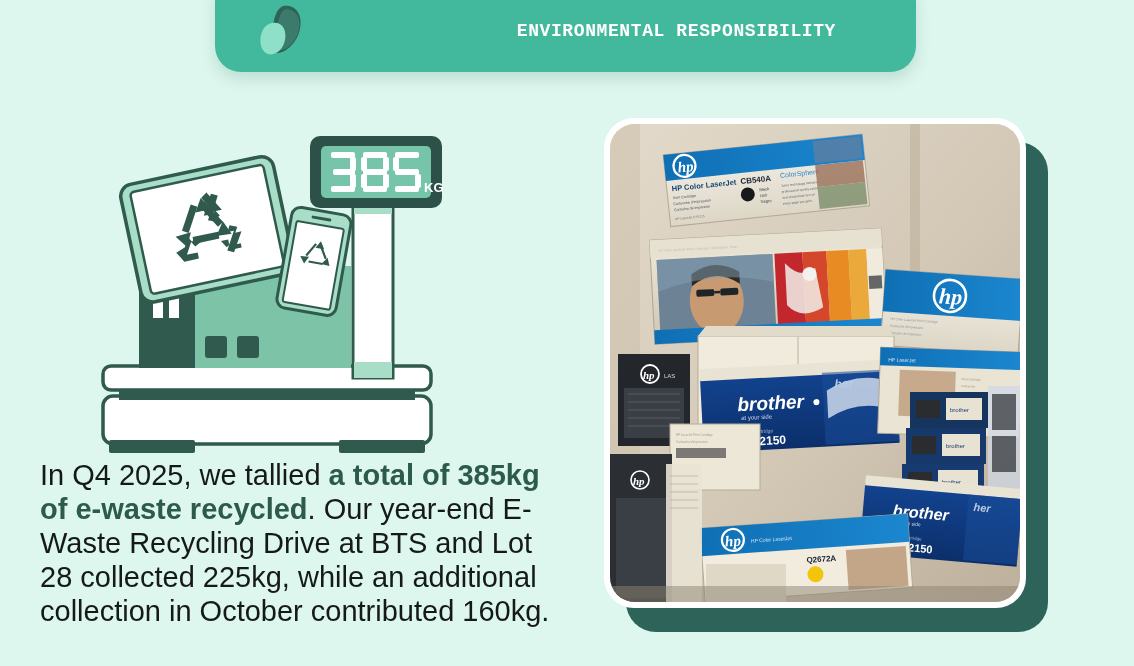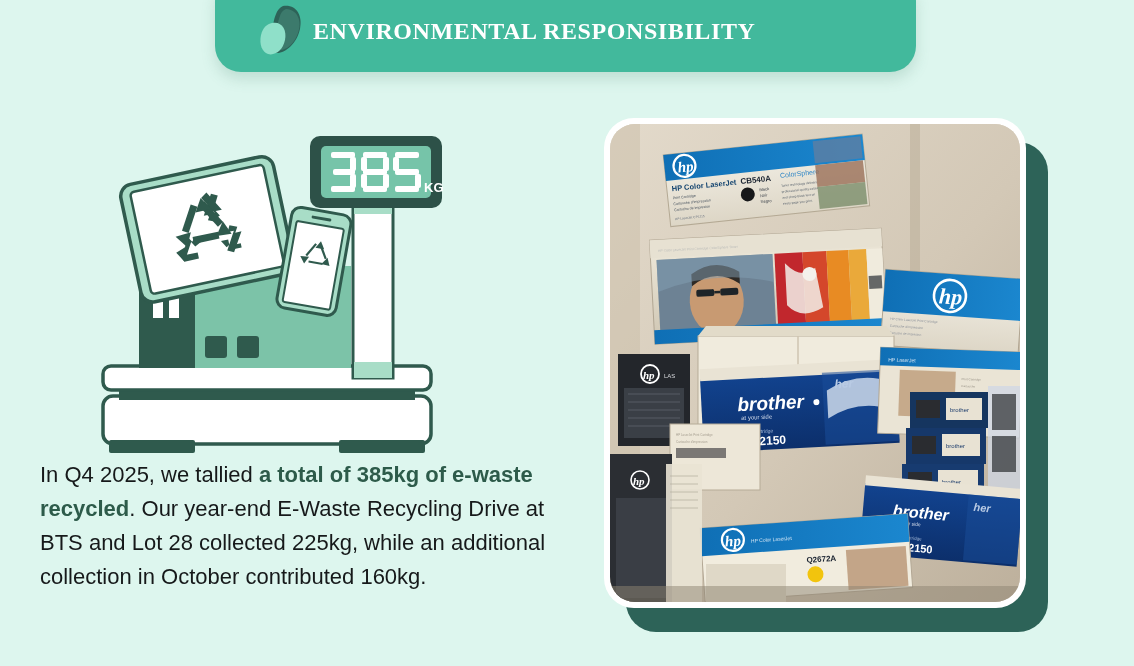--- a/index.html
+++ b/index.html
@@ -40,46 +40,46 @@
   }
   .brand-logo {
     width: 62px;
     height: 62px;
     position: relative;
     flex: 0 0 auto;
   }
   .brand-logo svg { display: block; }
   .banner-title {
     flex: 1;
-    text-align: left;
+    text-align: right;
     color: #ffffff;
-    font-size: 24px;
+    font-size: 18px;
     font-weight: bold;
     letter-spacing: 0.6px;
     padding-right: 80px;
-    font-family: Liberation Serif, serif;
+    font-family: Liberation Mono, monospace;
   }
 
   
   .illustration {
     position: absolute;
     left: 95px;
     top: 128px;
     width: 420px;
     height: 330px;
   }
   .illustration svg { display: block; }
 
   
   .body-copy {
     position: absolute;
     left: 40px;
     top: 458px;
     width: 530px;
-    font-size: 22px;
+    font-size: 29px;
     line-height: 34px;
     color: #16191a;
     font-family: "Liberation Sans", sans-serif;
   }
   .body-copy .hl {
     color: #2d5b4a;
     font-weight: bold;
   }
 
   

